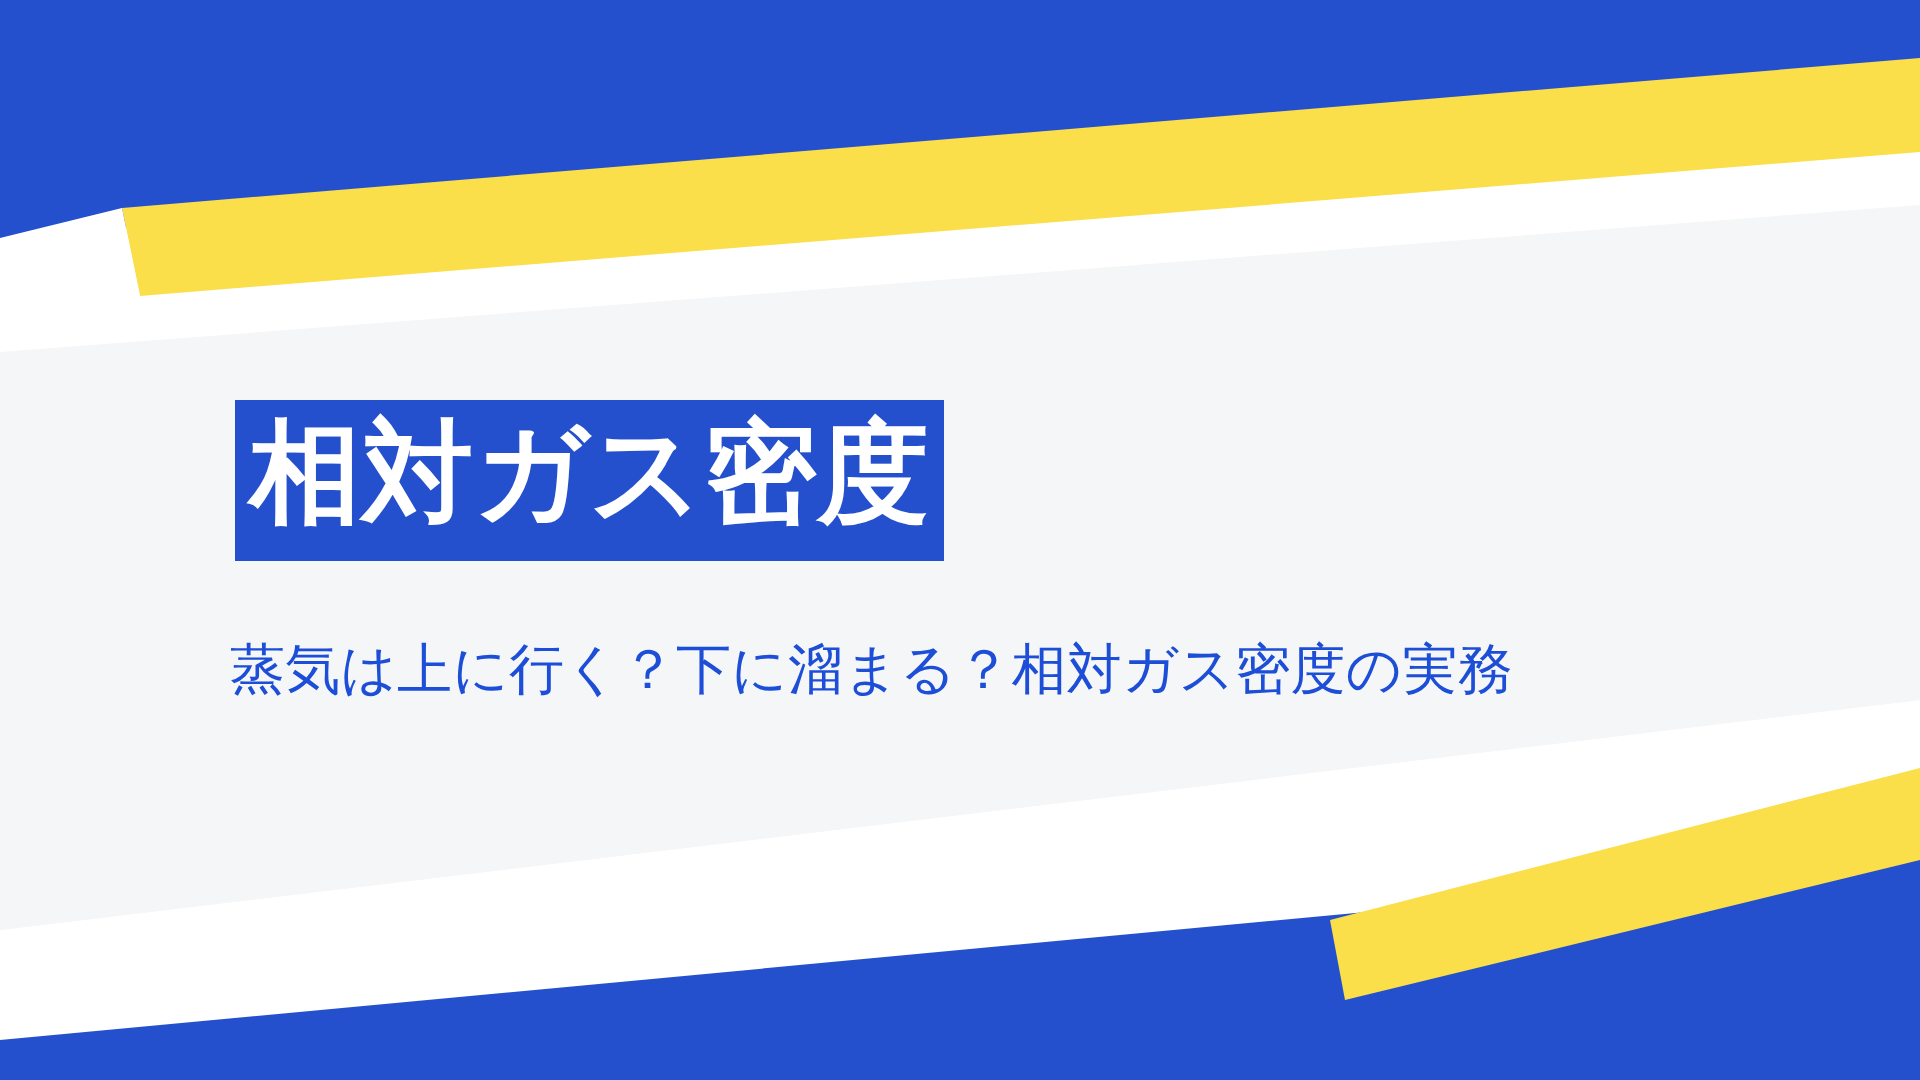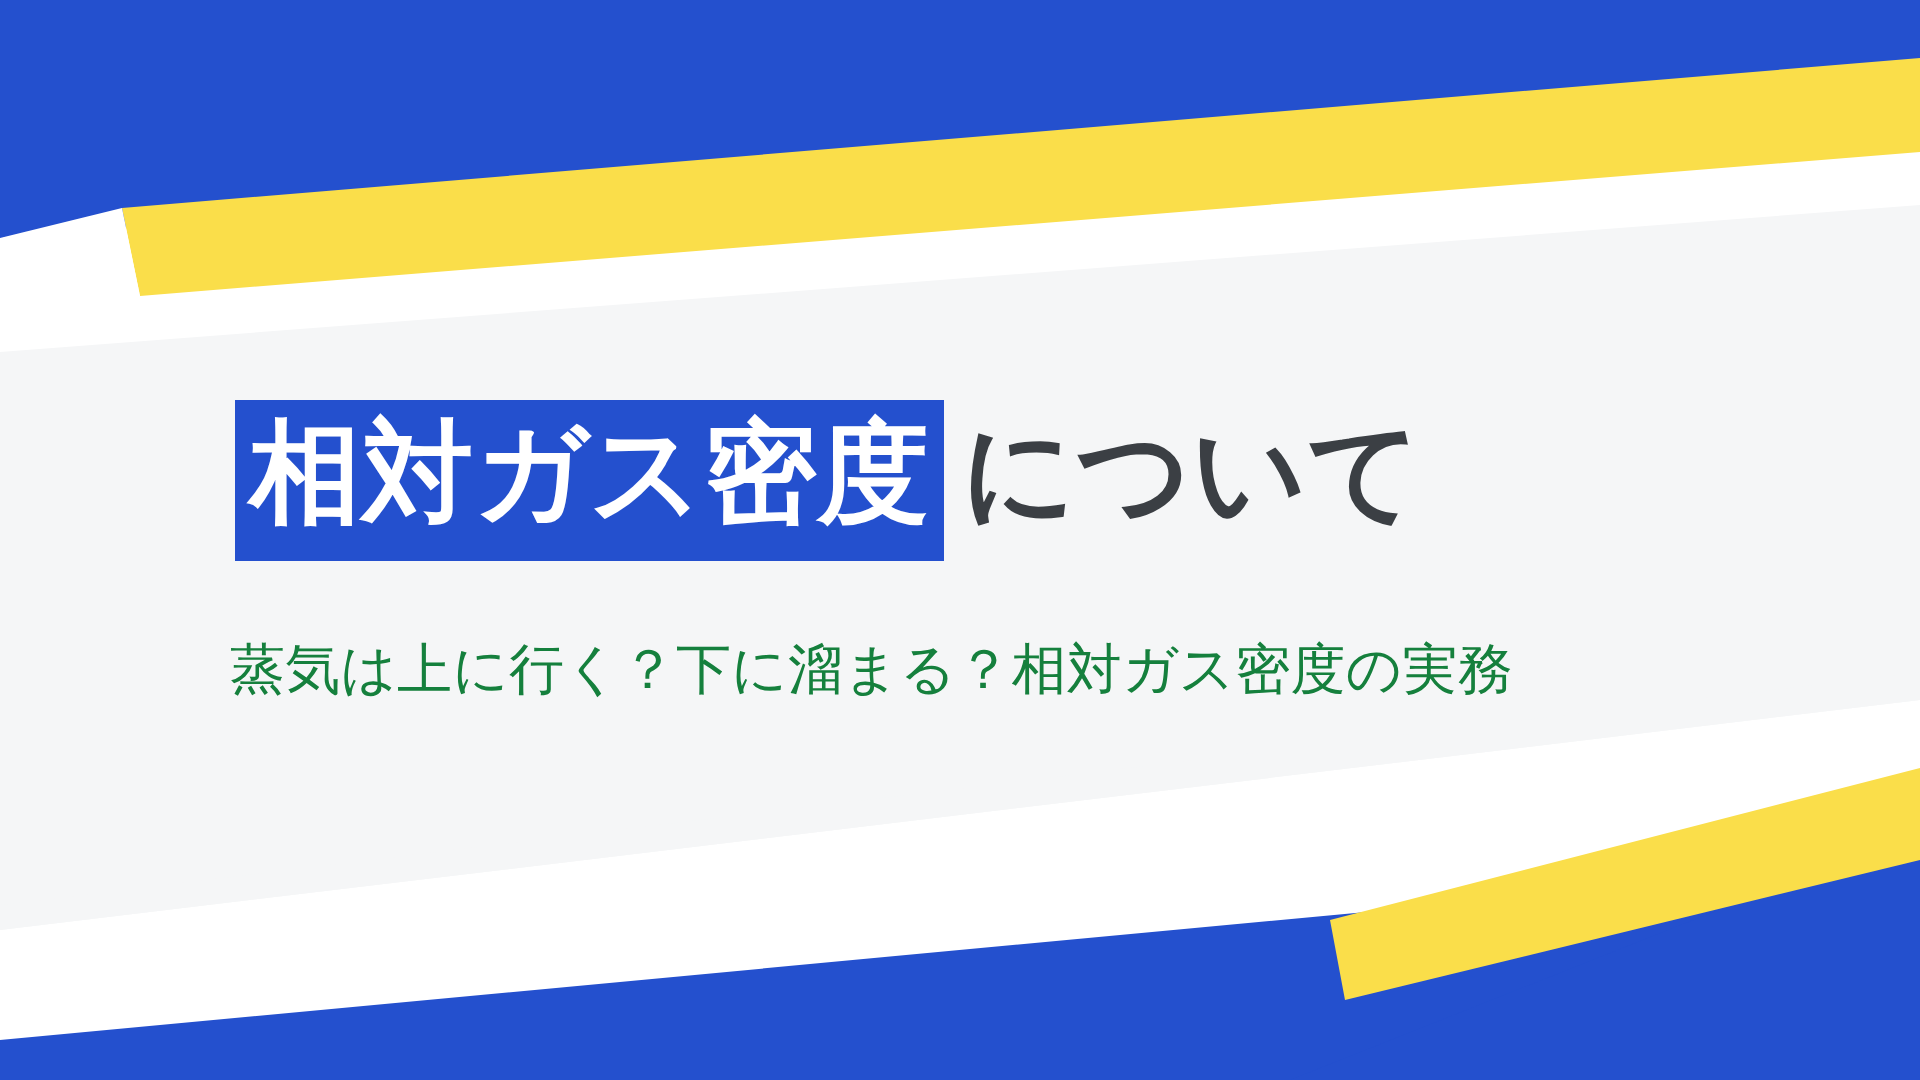--- a/index.html
+++ b/index.html
@@ -69,21 +69,21 @@
     letter-spacing: 0.005em;
     padding: 17px 0 32px 18px;
     box-sizing: border-box;
   }
 
   .subtitle {
     position: absolute;
     left: 230px;
     top: 628px;
     width: 1500px;
-    color: #15803d;
+    color: #1d4ed8;
     font-size: 55px;
     line-height: 1.52;
     font-weight: 400;
     letter-spacing: 0.005em;
   }
   .subtitle .line { display: block; }
 </style>
 </head>
 <body>
 
@@ -114,21 +114,20 @@
 
     <polygon points="1330,920 1920,768 1920,860 1345,1000" fill="#fade4a"></polygon>
 
     <polygon points="0,905 1920,672 1920,700 0,930" fill="#f5f6f7"></polygon>
   </svg>
 
   <div id="content">
 
     <div class="title-row">
       <span class="title-highlight">相対ガス密度</span>
-      <span class="title-plain">について</span>
     </div>
 
     <div class="subtitle">
       <span class="line">蒸気は上に行く？下に溜まる？相対ガス密度の実務</span>
     </div>
 
   </div>
 </div>
 
 </body></html>

